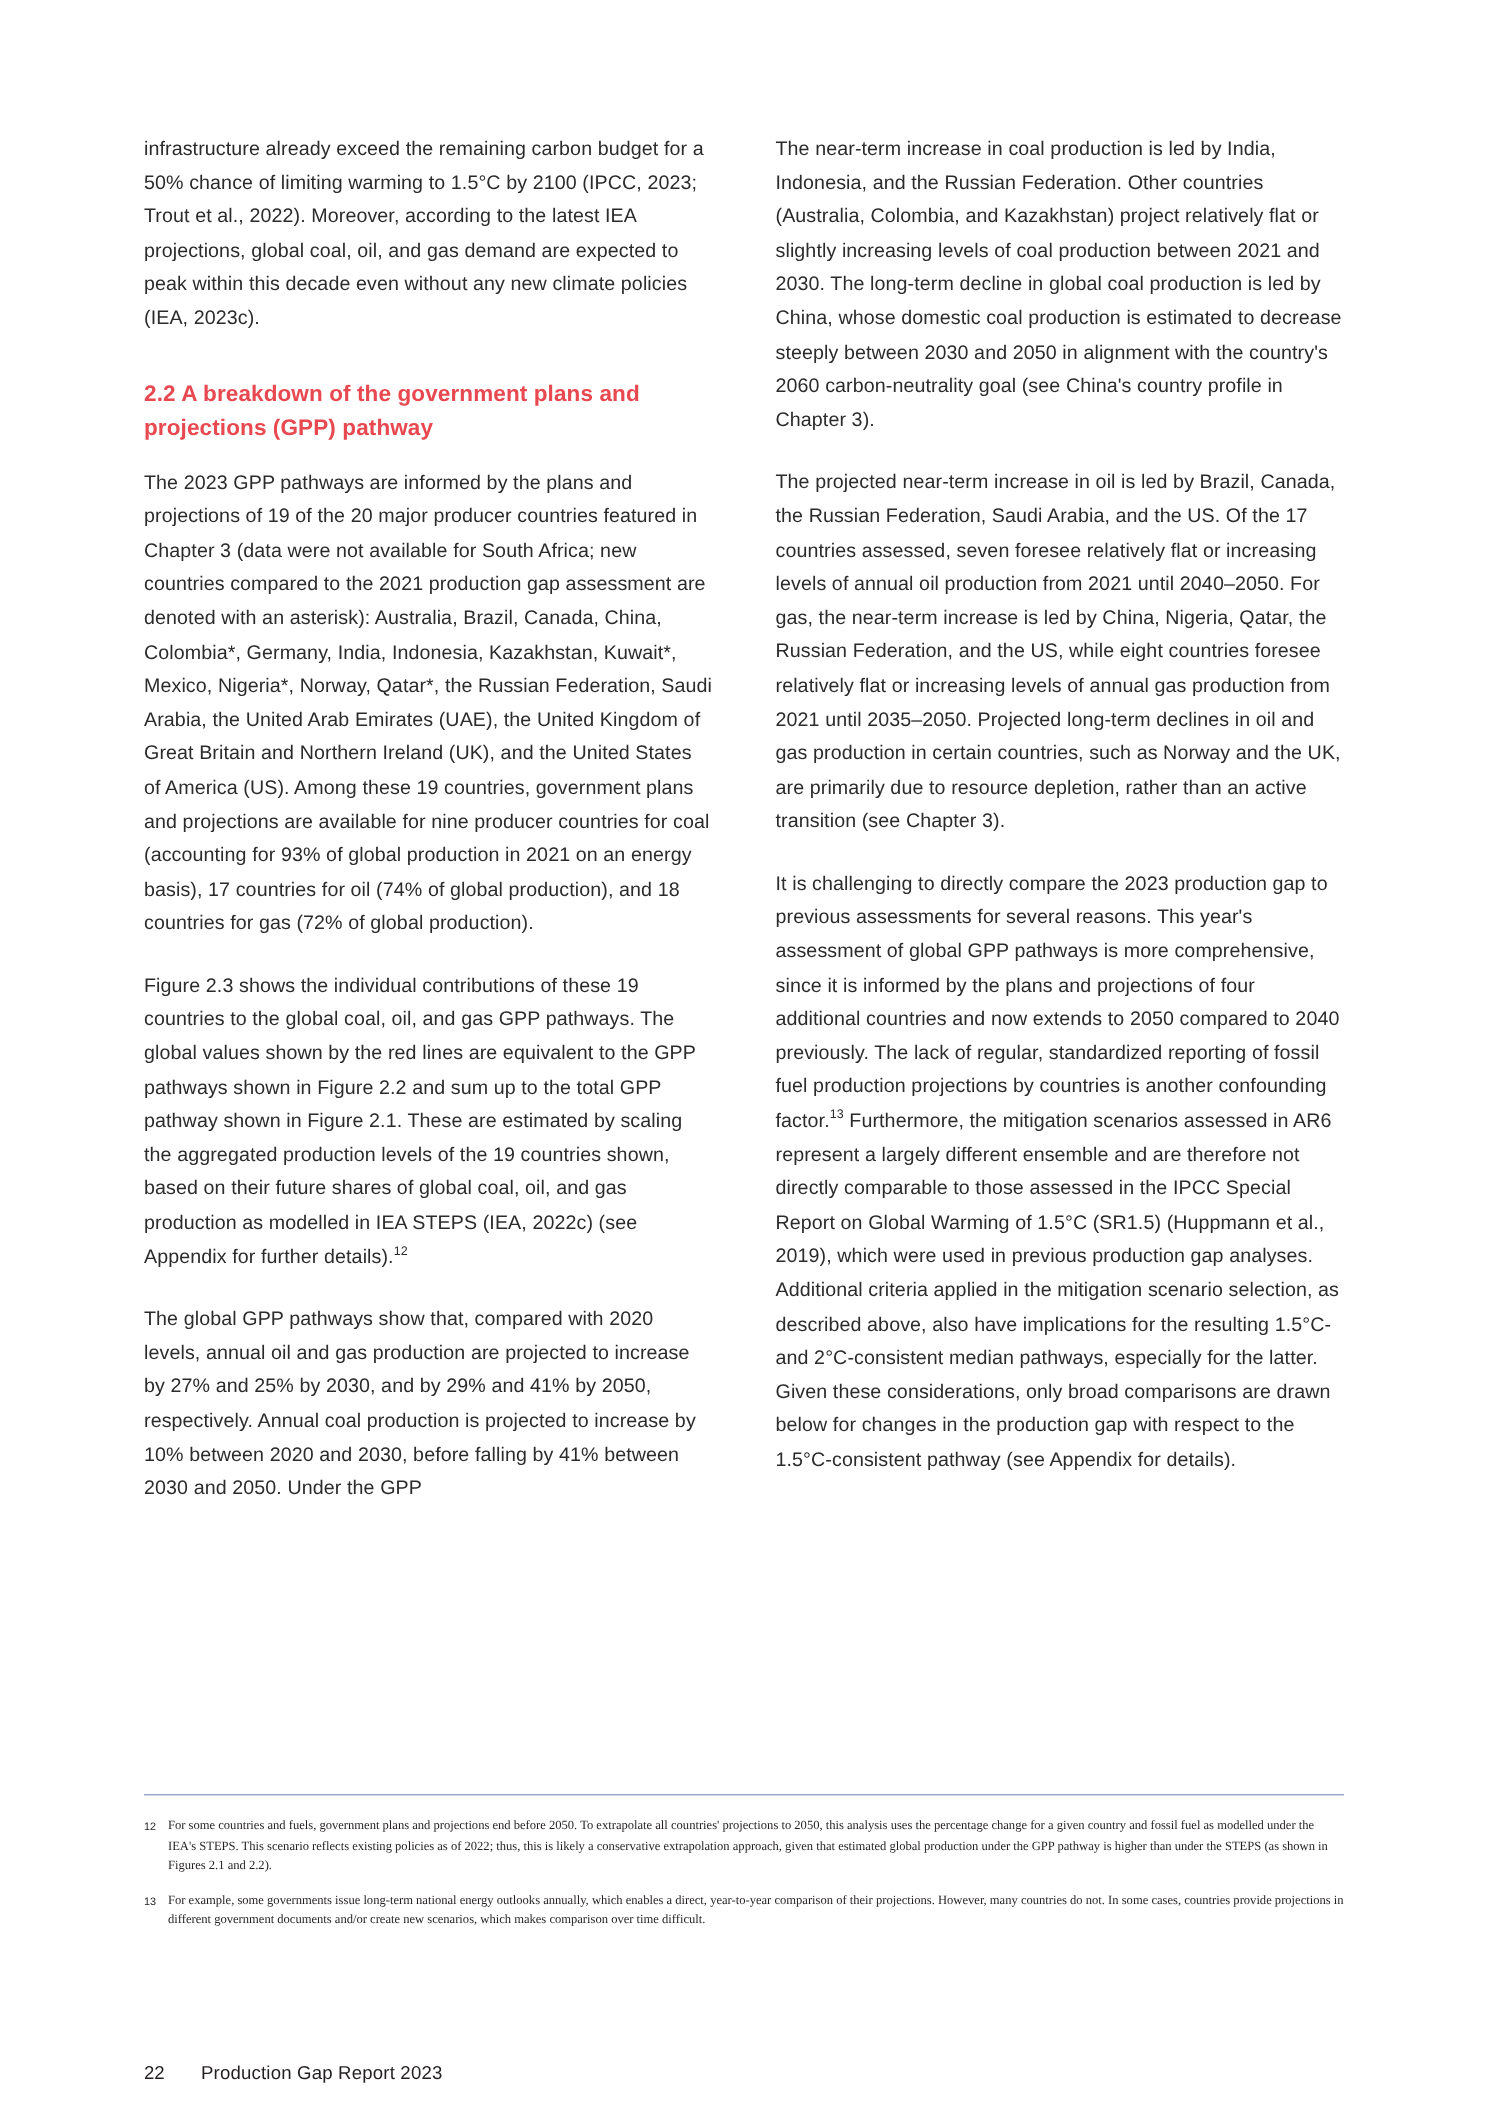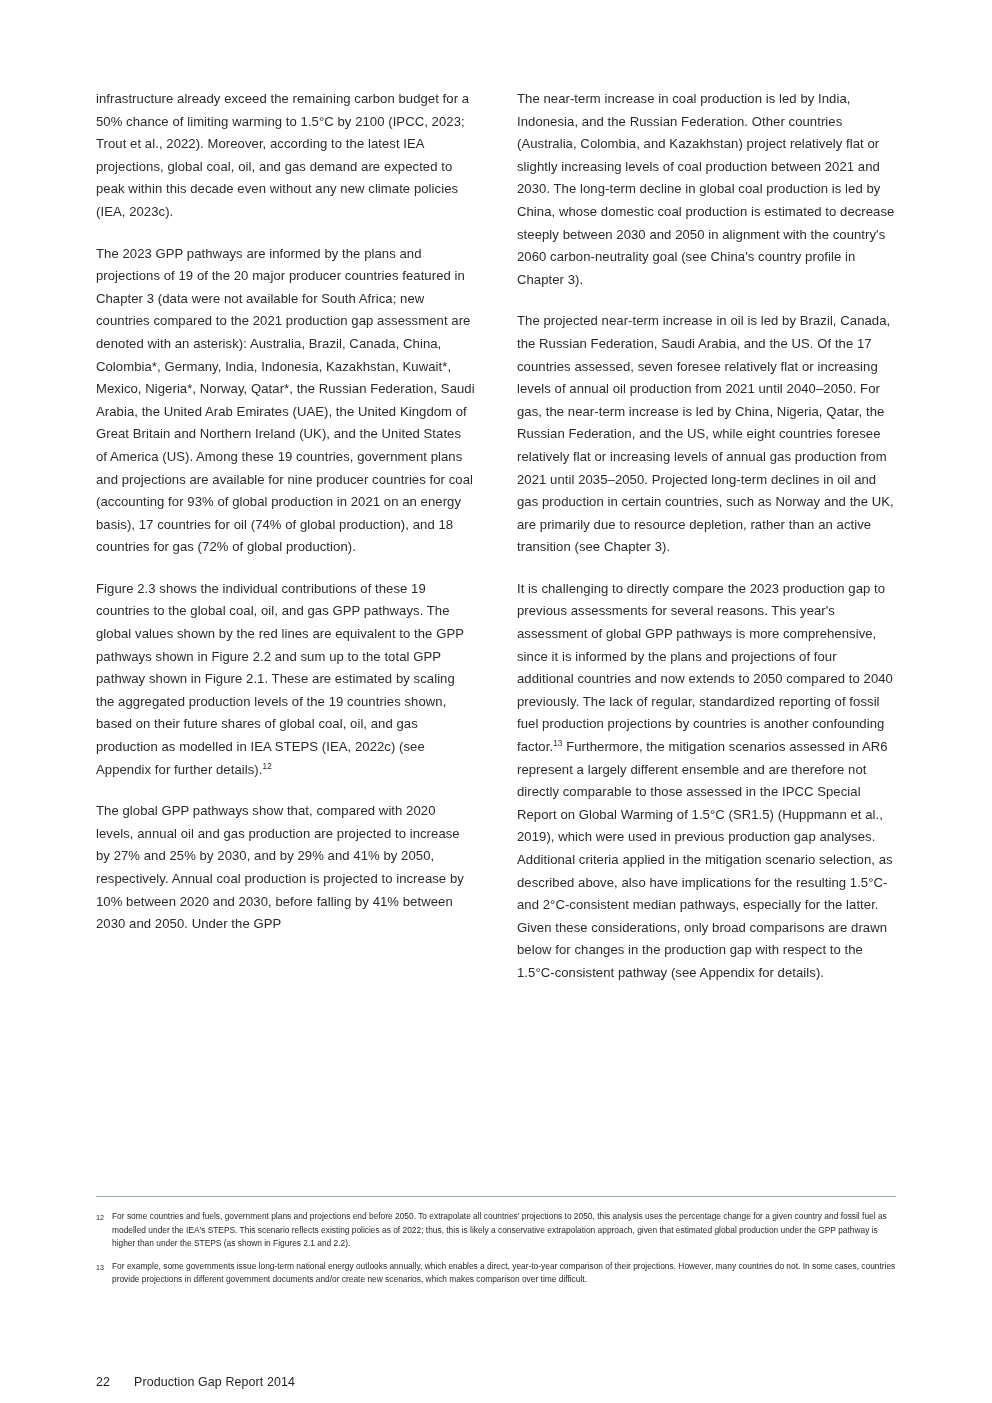--- a/index.html
+++ b/index.html
@@ -73,20 +73,21 @@
     margin-bottom: 9px;
   }
   .footnote .fn-num {
     width: 16px;
     flex: 0 0 16px;
     font-size: 7.2px;
     padding-top: 1px;
   }
   .footnote .fn-text {
     flex: 1 1 auto;
+    font-family: Liberation Serif, serif;
   }
   .footer {
     position: absolute;
     left: 96px;
     top: 1375px;
     display: flex;
     align-items: baseline;
     font-size: 12.4px;
     color: #231f20;
   }
@@ -101,20 +102,21 @@
 </head>
 <body>
 
 <div class="page">
 
   <div class="columns">
 
     <div class="col">
       <p class="body">infrastructure already exceed the remaining carbon budget for a 50% chance of limiting warming to 1.5°C by 2100 (IPCC, 2023; Trout et al., 2022). Moreover, according to the latest IEA projections, global coal, oil, and gas demand are expected to peak within this decade even without any new climate policies (IEA, 2023c).</p>
 
+      <h2 class="section-heading">2.2 A breakdown of the government plans and projections (GPP) pathway</h2>
 
 
       <p class="body">The 2023 GPP pathways are informed by the plans and projections of 19 of the 20 major producer countries featured in Chapter 3 (data were not available for South Africa; new countries compared to the 2021 production gap assessment are denoted with an asterisk): Australia, Brazil, Canada, China, Colombia*, Germany, India, Indonesia, Kazakhstan, Kuwait*, Mexico, Nigeria*, Norway, Qatar*, the Russian Federation, Saudi Arabia, the United Arab Emirates (UAE), the United Kingdom of Great Britain and Northern Ireland (UK), and the United States of America (US). Among these 19 countries, government plans and projections are available for nine producer countries for coal (accounting for 93% of global production in 2021 on an energy basis), 17 countries for oil (74% of global production), and 18 countries for gas (72% of global production).</p>
 
       <p class="body"><span>Figure 2.3 shows the individual contributions of these 19 countries to the global coal, oil, and gas GPP pathways. The global values shown by the red lines are equivalent to the GPP pathways shown in Figure 2.2 and sum up to the total GPP pathway shown in Figure 2.1. These are estimated by scaling the aggregated production levels of the 19 countries shown, based on their future shares of global coal, oil, and gas production as modelled in IEA STEPS (IEA, 2022c) (see Appendix for further details).</span><sup>12</sup></p>
 
       <p class="body">The global GPP pathways show that, compared with 2020 levels, annual oil and gas production are projected to increase by 27% and 25% by 2030, and by 29% and 41% by 2050, respectively. Annual coal production is projected to increase by 10% between 2020 and 2030, before falling by 41% between 2030 and 2050. Under the GPP</p>
     </div>
 
     <div class="col">
@@ -137,16 +139,16 @@
     </div>
 
     <div class="footnote">
       <div class="fn-num">13</div>
       <div class="fn-text">For example, some governments issue long-term national energy outlooks annually, which enables a direct, year-to-year comparison of their projections. However, many countries do not. In some cases, countries provide projections in different government documents and/or create new scenarios, which makes comparison over time difficult.</div>
     </div>
   </div>
 
   <div class="footer">
     <div class="page-num">22</div>
-    <div class="doc-title">Production Gap Report 2014</div>
+    <div class="doc-title">Production Gap Report 2023</div>
   </div>
 
 </div>
 
 </body></html>

